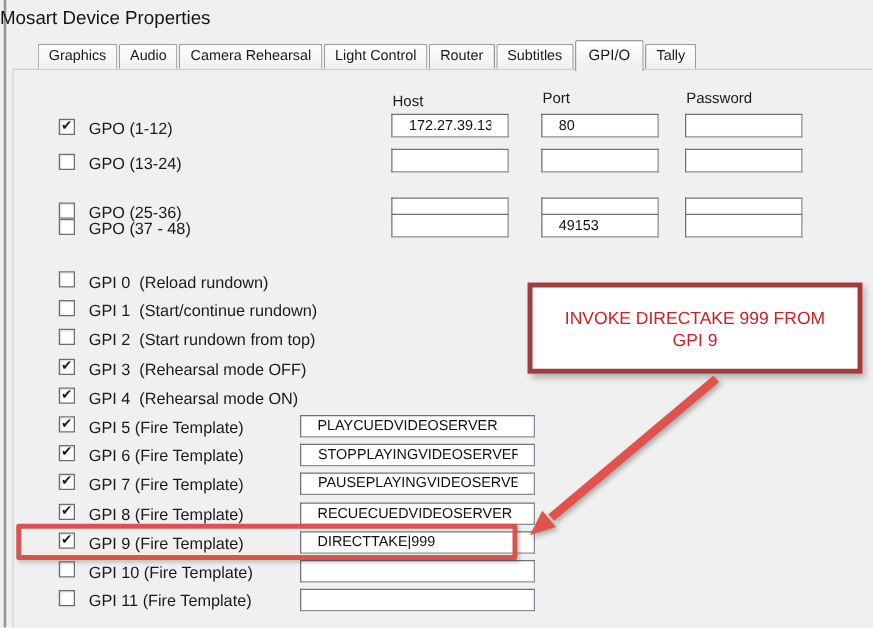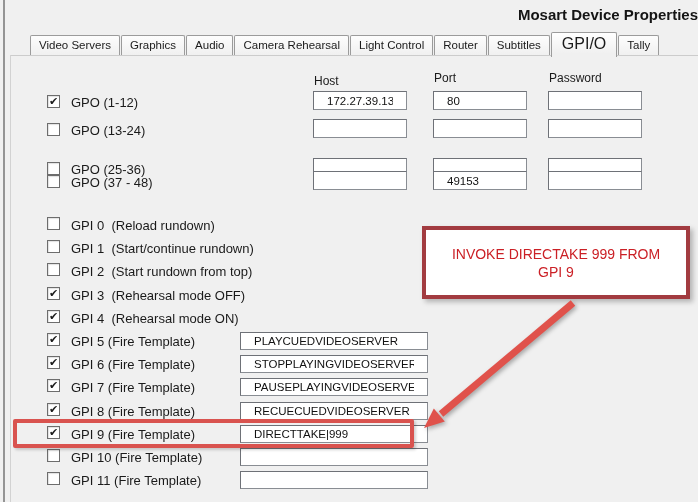--- a/index.html
+++ b/index.html
@@ -5,34 +5,34 @@
   html,body{margin:0;padding:0;}
   body{
     width:698px;height:502px;position:relative;overflow:hidden;
     background:#f0f0f0;
     font-family:"Liberation Sans", sans-serif;
     color:#1a1a1a;
     -webkit-font-smoothing:antialiased;
   }
   
   .win-left-border{position:absolute;left:3px;top:0;width:2px;height:502px;background:#949494;}
-  .window-title{position:absolute;left:0;top:6px;width:100%;text-align:right;font-size:15px;color:#141414;font-weight:bold;}
+  .window-title{position:absolute;left:0;top:6px;width:100%;text-align:left;font-size:15px;color:#141414;}
   
   .tab-bar{position:absolute;left:30px;top:31px;height:24px;right:-60px;display:flex;align-items:flex-end;z-index:3;}
   .tab{
     height:20px;line-height:19px;padding:0 8px;margin-right:1px;white-space:nowrap;
     font-size:11.5px;color:#1a1a1a;
     background:linear-gradient(#fdfdfd,#f0f0f0);
     border:1px solid #9b9b9b;border-bottom:none;border-radius:2px 2px 0 0;
     box-sizing:border-box;
   }
   .tab.selected{
     height:25px;line-height:22px;margin-bottom:-2px;position:relative;z-index:4;
     background:linear-gradient(#ffffff,#f0f0f0 85%);
-    font-size:16px;padding:0 10px;
+    font-size:12px;padding:0 10px;
   }
   .pane-top-line{position:absolute;left:10px;top:55px;right:0;height:1px;background:#cccccc;z-index:1;}
   .pane-left-line{position:absolute;left:10px;top:55px;width:1px;bottom:0;background:#d2d2d2;z-index:1;}
   
   .col-header{position:absolute;font-size:12px;color:#1a1a1a;}
   .col-host{left:314px;top:74px;}
   .col-port{left:434px;top:71px;}
   .col-password{left:549px;top:71px;}
   
   .row{position:absolute;left:0;width:100%;height:20px;z-index:2;}
@@ -75,21 +75,20 @@
   .annotation-arrow{position:absolute;left:405px;top:296px;width:185px;height:140px;z-index:6;
     filter:drop-shadow(2px 2px 2px rgba(0,0,0,0.30));pointer-events:none;}
 </style>
 </head>
 <body>
 
 <div class="win-left-border"></div>
 <div class="window-title">Mosart Device Properties</div>
 
 <div class="tab-bar">
-    <div class="tab">Video Servers</div>
     <div class="tab">Graphics</div>
     <div class="tab">Audio</div>
     <div class="tab">Camera Rehearsal</div>
     <div class="tab">Light Control</div>
     <div class="tab">Router</div>
     <div class="tab">Subtitles</div>
     <div class="tab selected">GPI/O</div>
     <div class="tab">Tally</div>
   </div>
 <div class="pane-top-line"></div>

